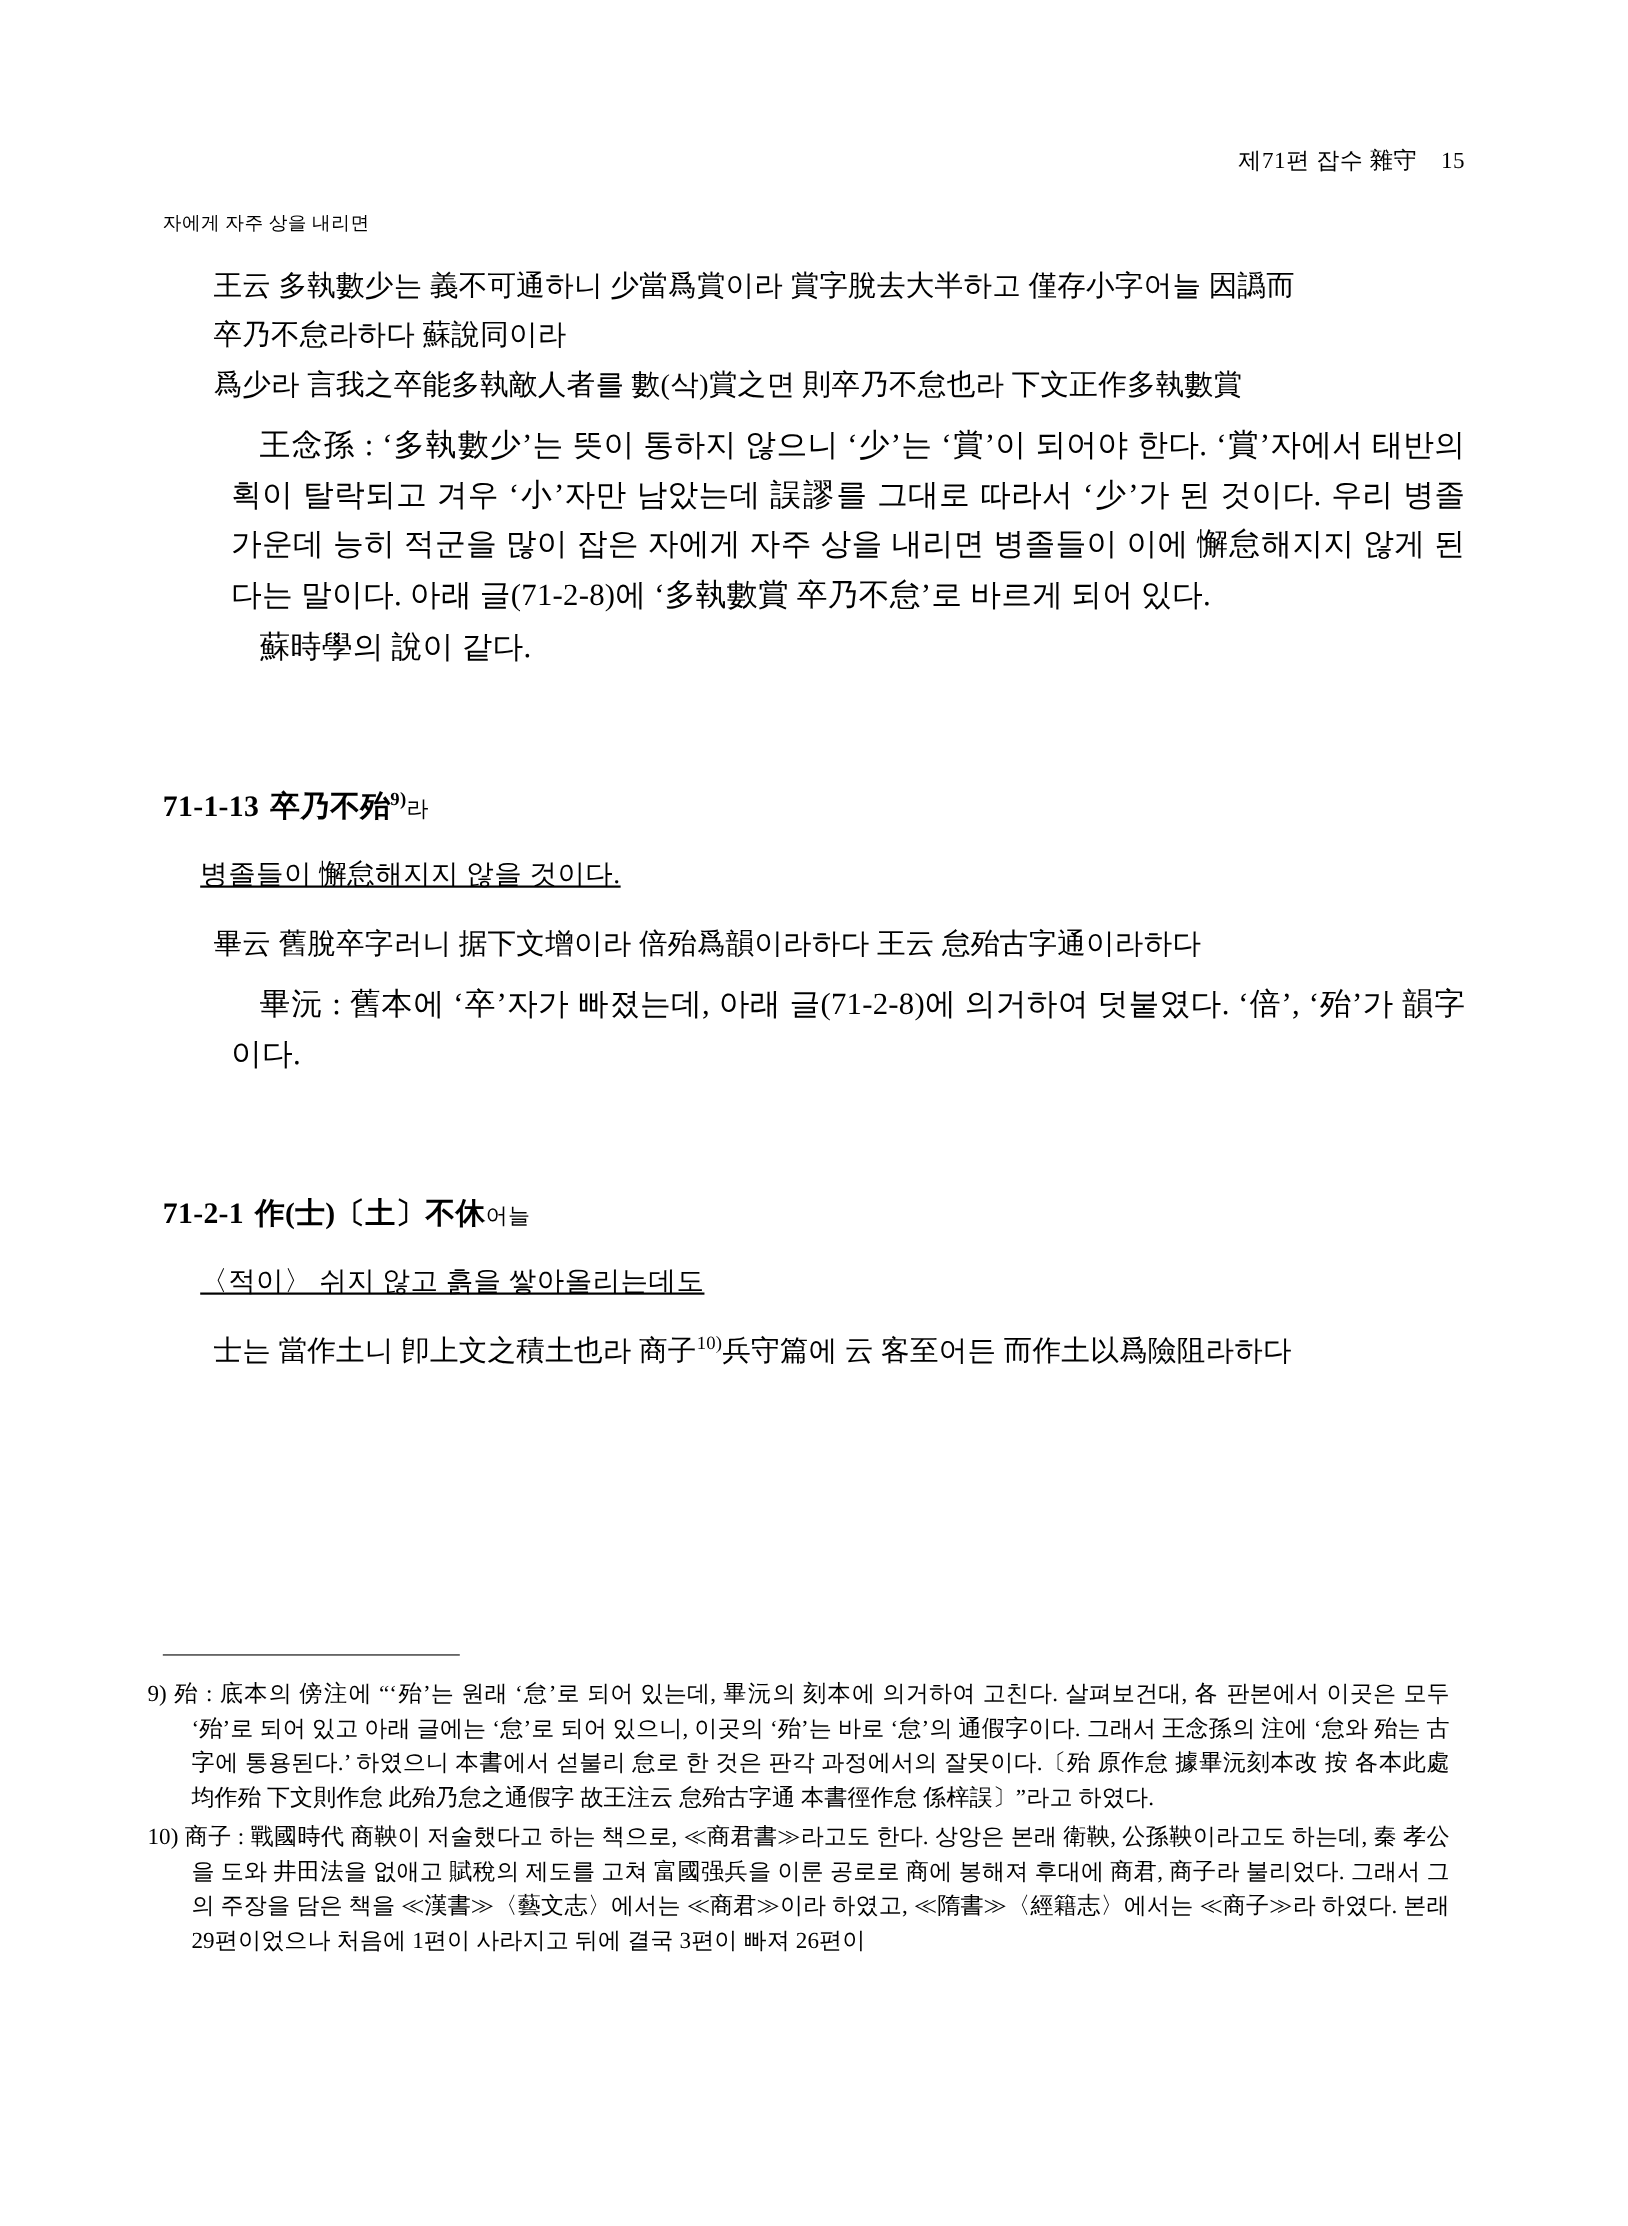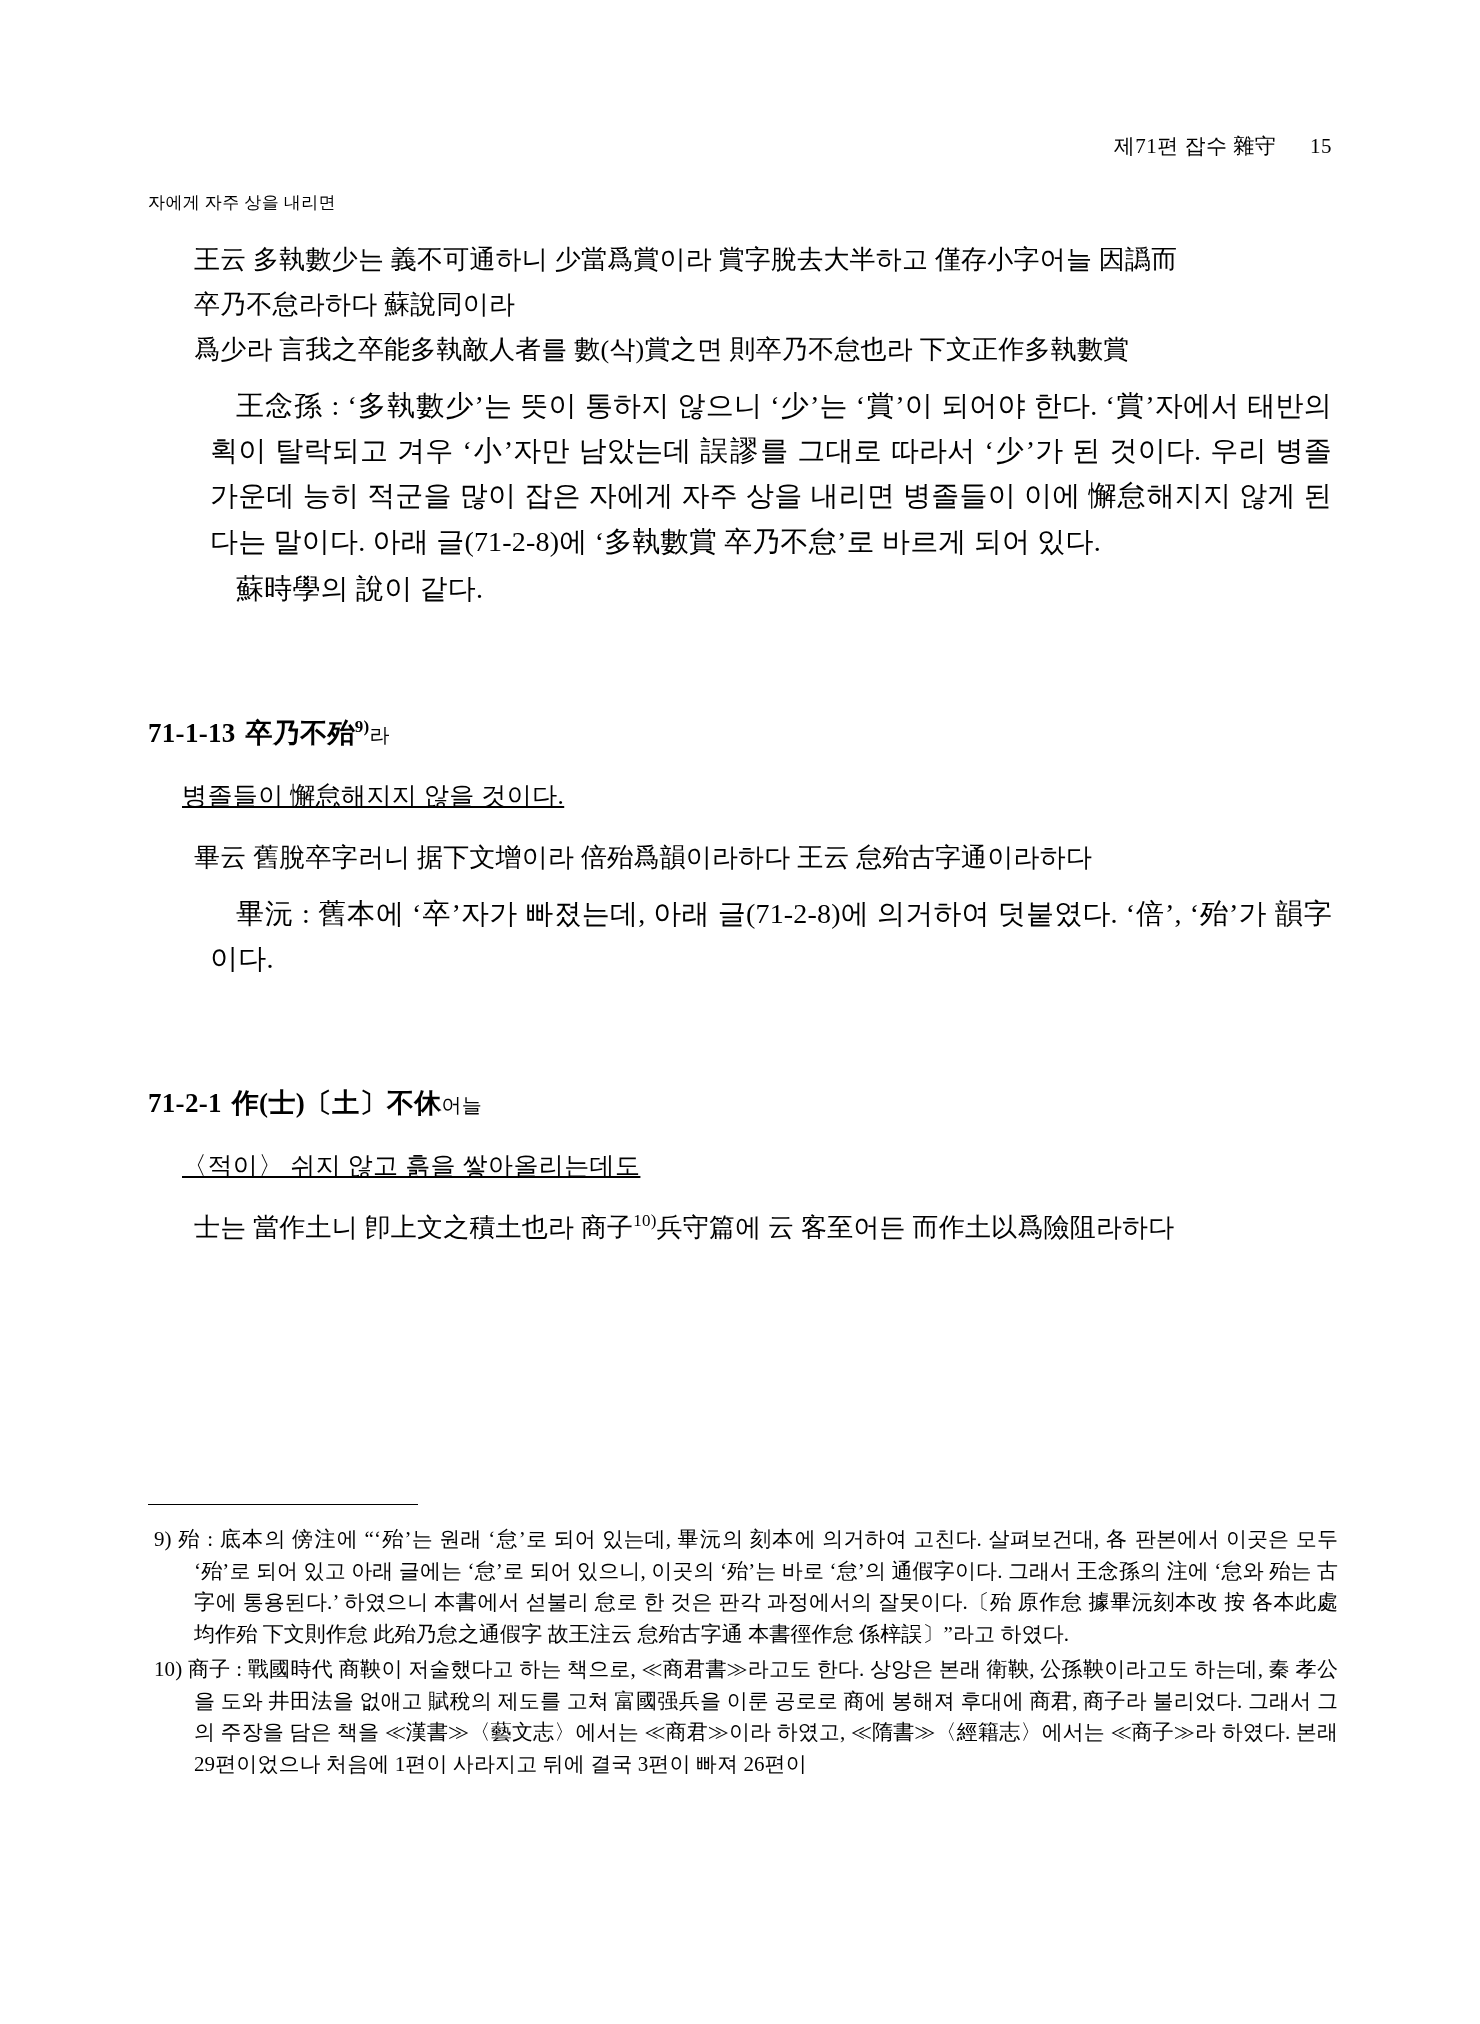--- a/index.html
+++ b/index.html
@@ -26,21 +26,21 @@
   
   .running-head {
     position: absolute;
     top: 132px;
     right: 148px;
     font-size: 21px;
     letter-spacing: 0.5px;
     white-space: nowrap;
   }
   .running-head .rh-label { margin-right: 6px; }
-  .running-head .rh-page { margin-left: 22px; }
+  .running-head .rh-page { margin-left: 10px; }
 
   
   .content {
     position: absolute;
     top: 190px;
     left: 148px;
     width: 1184px;
   }
 
   
@@ -109,21 +109,21 @@
   .footnote-rule {
     position: absolute;
     left: 148px;
     top: 1504px;
     width: 270px;
     height: 1px;
     background: #000;
   }
   .footnotes {
     position: absolute;
-    left: 154px;
+    left: 134px;
     top: 1524px;
     width: 1184px;
   }
   .fn {
     font-size: 21px;
     line-height: 1.5;
     letter-spacing: 0.1px;
     margin-bottom: 4px;
     text-align: justify;
     padding-left: 40px;

